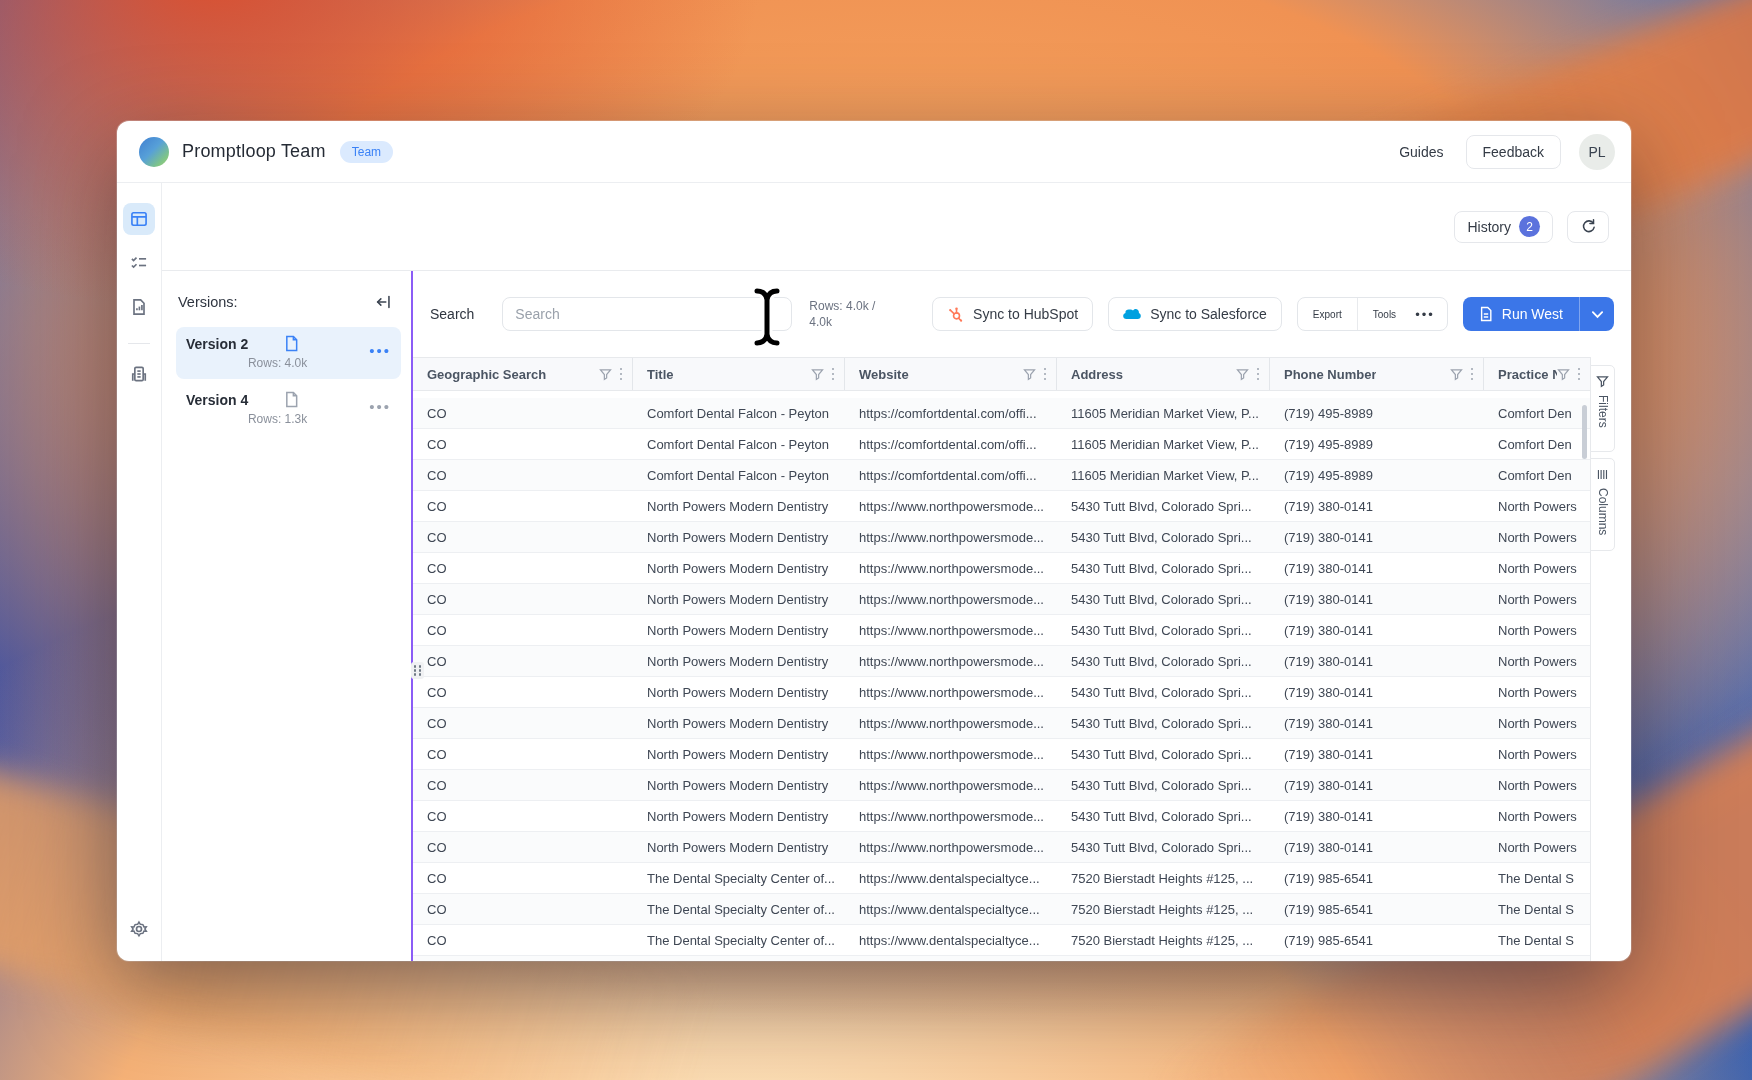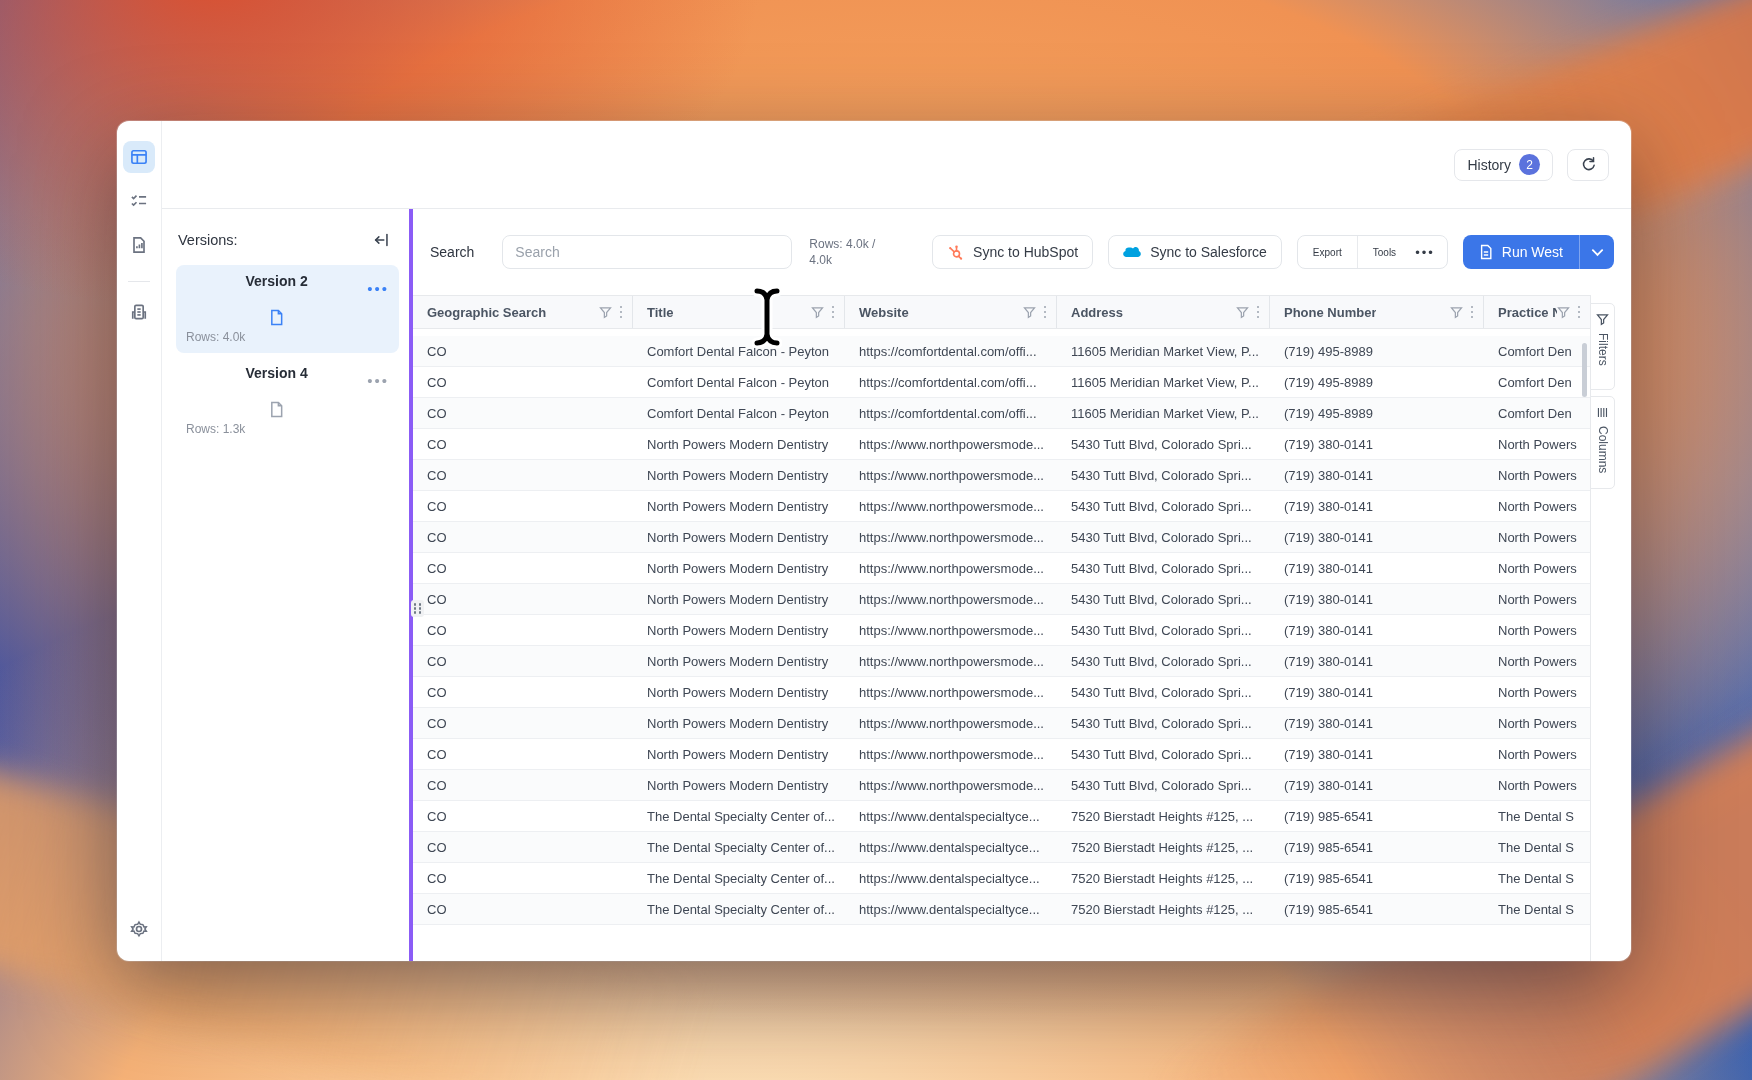--- a/index.html
+++ b/index.html
@@ -61,28 +61,28 @@
   .page-header .spacer { flex:1; }
   .history-btn { display:flex; align-items:center; gap:8px; border:1px solid #e5e7eb; background:#fff; border-radius:8px;
     height:32px; padding:0 12px; font-size:14px; color:#343b46; }
   .history-badge { background:var(--badge-blue); color:#fff; font-size:12px; min-width:21px; height:21px; border-radius:11px;
     display:flex; align-items:center; justify-content:center; padding:0 6px; }
   .refresh-btn { margin-left:14px; width:42px; height:32px; border:1px solid #e5e7eb; background:#fff; border-radius:8px;
     display:flex; align-items:center; justify-content:center; }
 
   
   .content { flex:1; display:flex; min-height:0; position:relative; }
-  .left-panel { width:251px; flex:0 0 251px; border-right:4px solid #8b5cf6; }
+  .left-panel { width:251px; flex:0 0 251px; border-right:2px solid #8b5cf6;text-align:center; }
   .versions-head { display:flex; align-items:center; justify-content:space-between; padding:22px 18px 0 16px; }
   .versions-label { font-size:14.5px; font-weight:500; color:#2f3540; }
   .v-item { margin:16px 10px 4px 14px; border-radius:8px; padding:8px 10px 9px; display:flex; align-items:flex-start; }
   .v-item.selected { background:var(--selected-bg); }
   .v-item + .v-item { margin-top:4px; }
   .v-main { flex:1; }
-  .v-name-row { display:flex; align-items:center; gap:20px;flex-direction:column; }
+  .v-name-row { display:flex; align-items:center; gap:36px; }
   .v-name { font-size:14px; font-weight:600; color:#272d37; }
   .v-rows { font-size:12px; color:#8a909b; margin-top:4px; }
   .v-kebab { font-size:15px; letter-spacing:2px; line-height:1; padding-top:8px; color:#9ca3af; }
   .v-item.selected .v-kebab { color:#3b82f6; }
 
   .table-region { flex:1; display:flex; flex-direction:column; min-width:0; }
 
   
   .toolbar { height:86px; flex:0 0 86px; display:flex; align-items:center; padding:0 17px; }
   .search-label { font-size:14px; font-weight:500; color:#2f3540; margin-right:28px; }
@@ -138,20 +138,29 @@
 </head>
 <body>
 
 <div class="desktop">
   <div class="streak tr"></div>
   <div class="streak br"></div>
   <div class="streak bl"></div>
 
   <div class="window">
 
+    <div class="topbar">
+      <div class="logo"></div>
+      <div class="app-name">Promptloop Team</div>
+      <div class="team-badge">Team</div>
+      <div class="spacer"></div>
+      <div class="guides">Guides</div>
+      <button class="feedback-btn">Feedback</button>
+      <div class="avatar">PL</div>
+    </div>
 
     <div class="body">
 
       <div class="rail">
         <div class="rail-btn selected">
           <span>
             <svg width="20" height="20" viewBox="0 0 24 24" fill="none" stroke="#3b82f6" stroke-width="2">
                 <rect x="3.5" y="4.5" width="17" height="15" rx="2"></rect>
                 <line x1="3.5" y1="9.5" x2="20.5" y2="9.5"></line>
                 <line x1="10" y1="9.5" x2="10" y2="19.5"></line>

